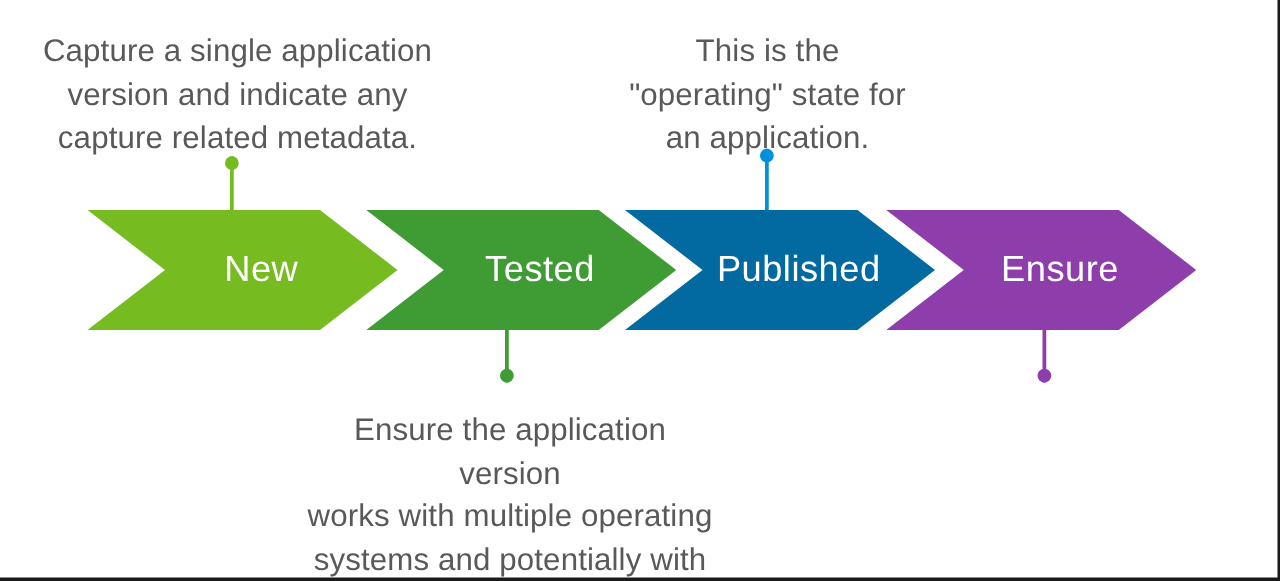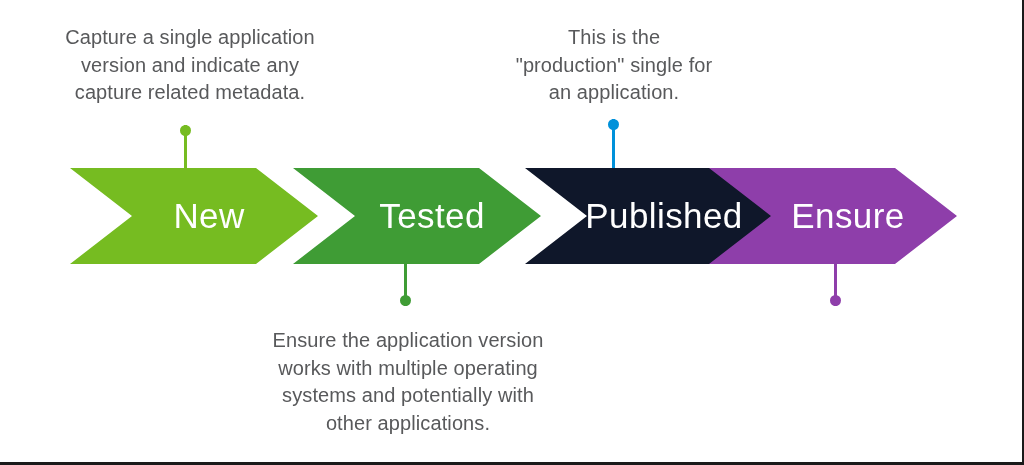--- a/index.html
+++ b/index.html
@@ -19,21 +19,21 @@
     box-sizing: border-box;
     border-right: 2px solid #1a1a1a;
     border-bottom: 3px solid #1a1a1a;
   }
 
   
   .callout {
     position: absolute;
     text-align: center;
     color: #58595b;
-    font-size: 20px;
+    font-size: 25px;
     line-height: 1.38;
     letter-spacing: 0.1px;
     white-space: pre-line;
   }
 
   .callout-top-1 { left: 30px;  top: 24px;  width: 320px; }
   .callout-top-2 { left: 483px; top: 24px;  width: 262px; }
   .callout-bot-1 { left: 243px; top: 327px; width: 330px; }
   .callout-bot-2 { left: 707px; top: 327px; width: 290px; }
 
@@ -75,37 +75,37 @@
     display: flex;
     align-items: center;
     justify-content: center;
     clip-path: polygon(0% 0%, calc(100% - 62px) 0%, 100% 50%, calc(100% - 62px) 100%, 0% 100%, 62px 50%);
   }
   .chevron.first {
     clip-path: polygon(0% 0%, calc(100% - 62px) 0%, 100% 50%, calc(100% - 62px) 100%, 0% 100%, 62px 50%);
   }
   .chevron-label {
     color: #ffffff;
-    font-size: 35px;
+    font-size: 29px;
     letter-spacing: 0.4px;
     padding-left: 30px;
     white-space: nowrap;
   }
 </style>
 </head>
 <body>
 
 <div class="canvas">
 
   <div class="callout callout-top-1">Capture a single application
 version and indicate any
 capture related metadata.</div>
 
   <div class="callout callout-top-2">This is the
-"production" single for
+"operating" state for
 an application.</div>
 
   <div class="callout callout-bot-1">Ensure the application version
 works with multiple operating
 systems and potentially with
 other applications.</div>
 
 
   <div class="pin up" style="left:180px; top:125px; width:11px; height:45px;">
     <div class="stem" style="background-color: rgb(118, 188, 33);"></div>
@@ -130,21 +130,21 @@
   <div class="chevron-row">
 
     <div class="chevron first" style="left: 70px; width: 248px; background-color: rgb(118, 188, 33);">
       <span class="chevron-label">New</span>
     </div>
 
     <div class="chevron" style="left: 293px; width: 248px; background-color: rgb(63, 156, 53);">
       <span class="chevron-label">Tested</span>
     </div>
 
-    <div class="chevron" style="left: 525px; width: 248px; background-color: #0f172a;">
+    <div class="chevron" style="left: 500px; width: 248px; background-color: #0369a1;">
       <span class="chevron-label">Published</span>
     </div>
 
     <div class="chevron" style="left: 709px; width: 248px; background-color: rgb(142, 62, 170);">
       <span class="chevron-label">Ensure</span>
     </div>
 
   </div>
 
 </div>

